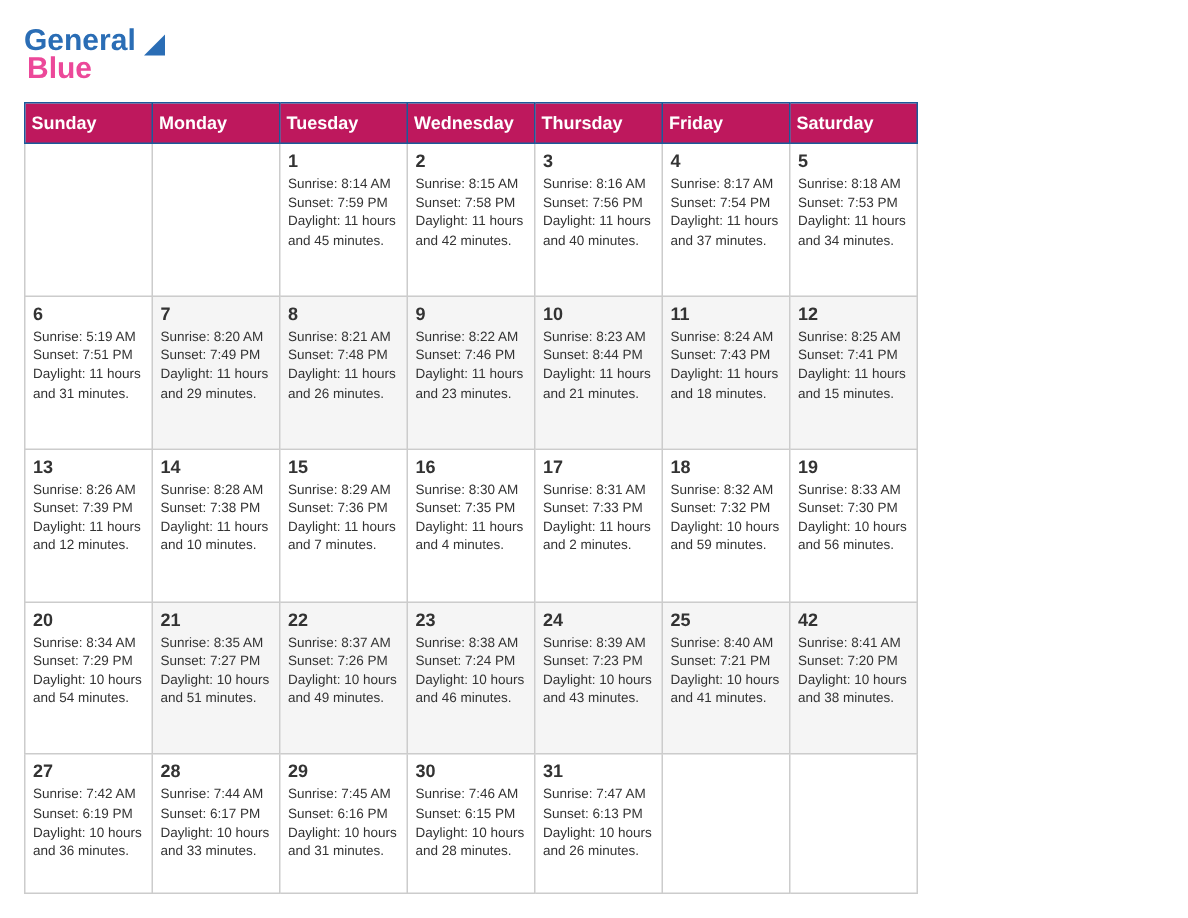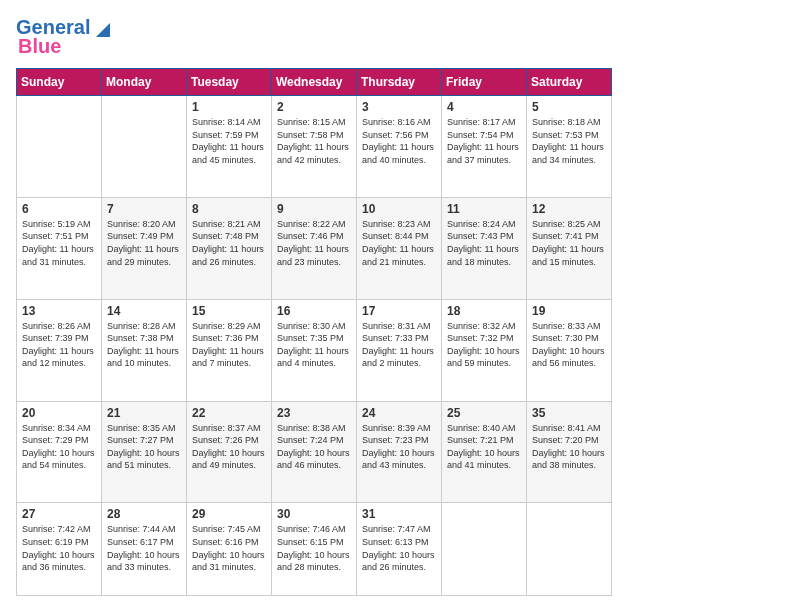--- a/index.html
+++ b/index.html
@@ -282,21 +282,21 @@
 Sunset: 7:23 PM
 Daylight: 10 hours and 43 minutes.</div>
           </td>
           <td>
             <span class="day-num">25</span>
             <div class="day-info">Sunrise: 8:40 AM
 Sunset: 7:21 PM
 Daylight: 10 hours and 41 minutes.</div>
           </td>
           <td>
-            <span class="day-num">35</span>
+            <span class="day-num">42</span>
             <div class="day-info">Sunrise: 8:41 AM
 Sunset: 7:20 PM
 Daylight: 10 hours and 38 minutes.</div>
           </td>
         </tr>
         <tr class="last-row">
           <td>
             <span class="day-num">27</span>
             <div class="day-info">Sunrise: 7:42 AM
 Sunset: 6:19 PM

